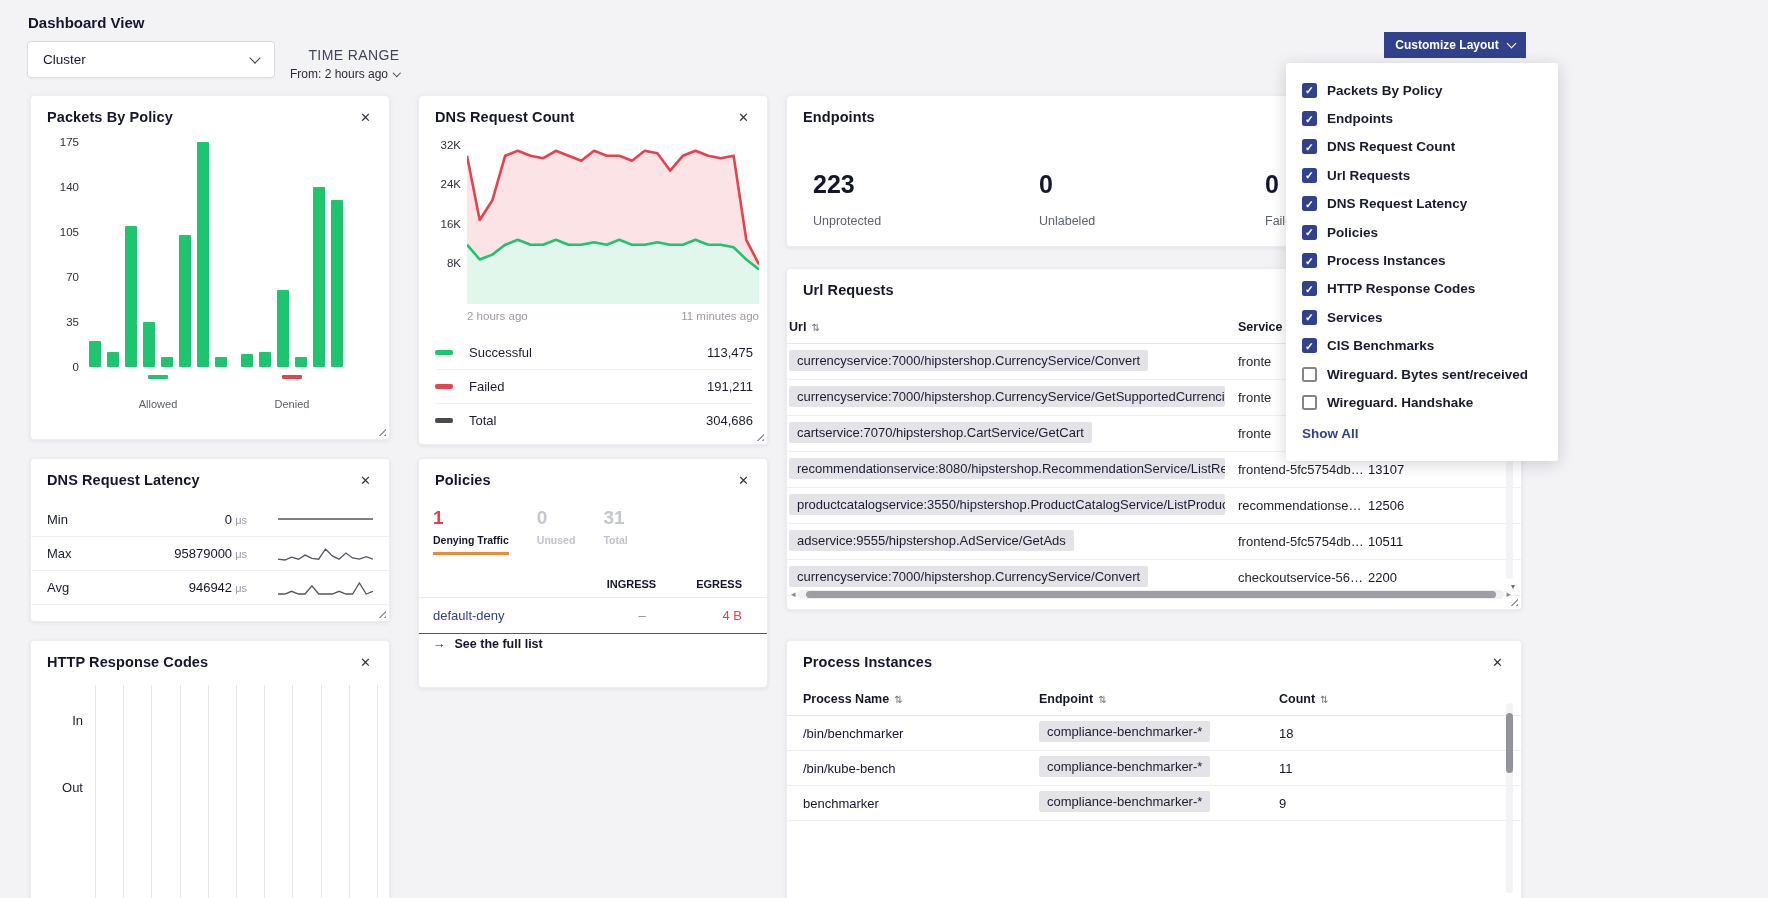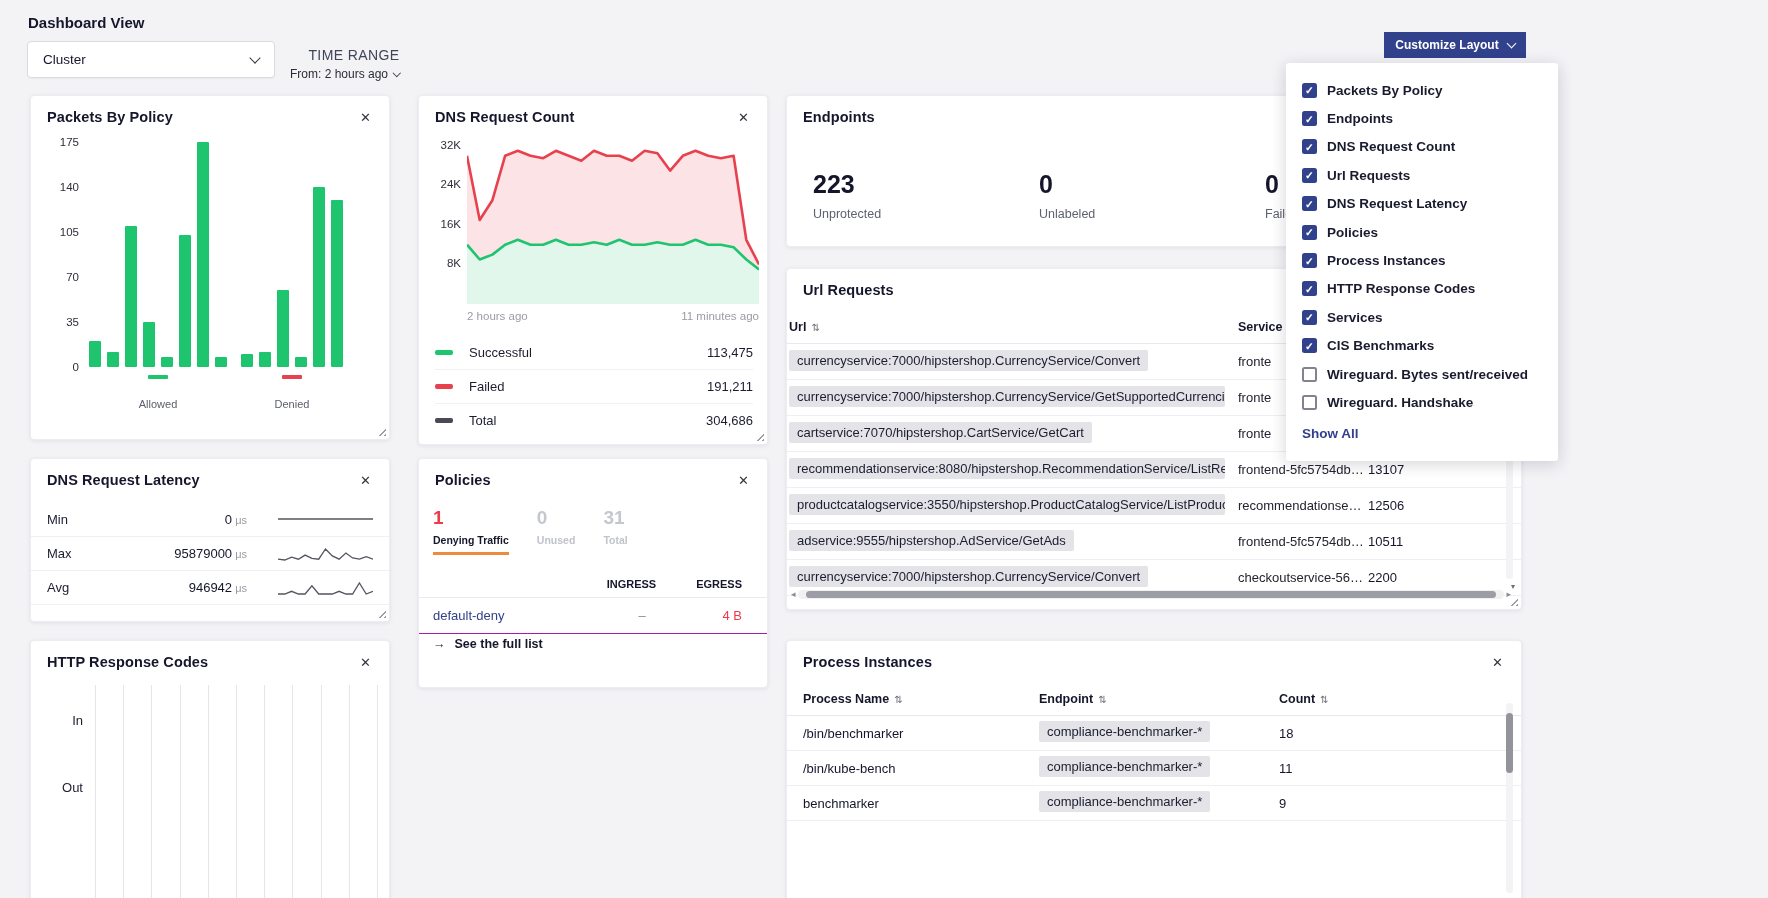--- a/index.html
+++ b/index.html
@@ -68,21 +68,21 @@
   .legend-row{display:flex;align-items:center;height:33px;font-size:13px;}
   .legend-row + .legend-row{border-top:1px solid #f1f1f4;}
   .legend-swatch{width:18px;height:5px;border-radius:2px;margin-right:16px;flex:none;}
   .legend-label{flex:1;color:#1c1d30;}
   .legend-value{color:#1c1d30;}
 
   
   .ep-stats{position:absolute;left:26px;top:74px;display:flex;}
   .ep-stat{width:226px;}
   .ep-value{font-size:25px;font-weight:800;}
-  .ep-label{font-size:12.5px;color:#5d6170;margin-top:8px;white-space:nowrap;}
+  .ep-label{font-size:12.5px;color:#5d6170;margin-top:15px;white-space:nowrap;}
 
   
   .tbl-head{display:grid;align-items:center;height:32px;border-bottom:1px solid #e7e7ec;
     font-size:12.5px;font-weight:700;margin-top:12px;}
   .tbl-head .hcell{display:flex;align-items:center;gap:5px;cursor:pointer;white-space:nowrap;}
   .sort-ic{font-size:10px;color:#6b6d78;font-weight:400;}
   .url-grid{grid-template-columns:449px 130px 1fr;padding-left:2px;}
   .proc-grid{grid-template-columns:236px 240px 1fr;padding-left:16px;}
   .trow{display:grid;align-items:center;height:35px;border-bottom:1px solid #efeff3;font-size:13px;}
   .proc .trow{height:34px;}

